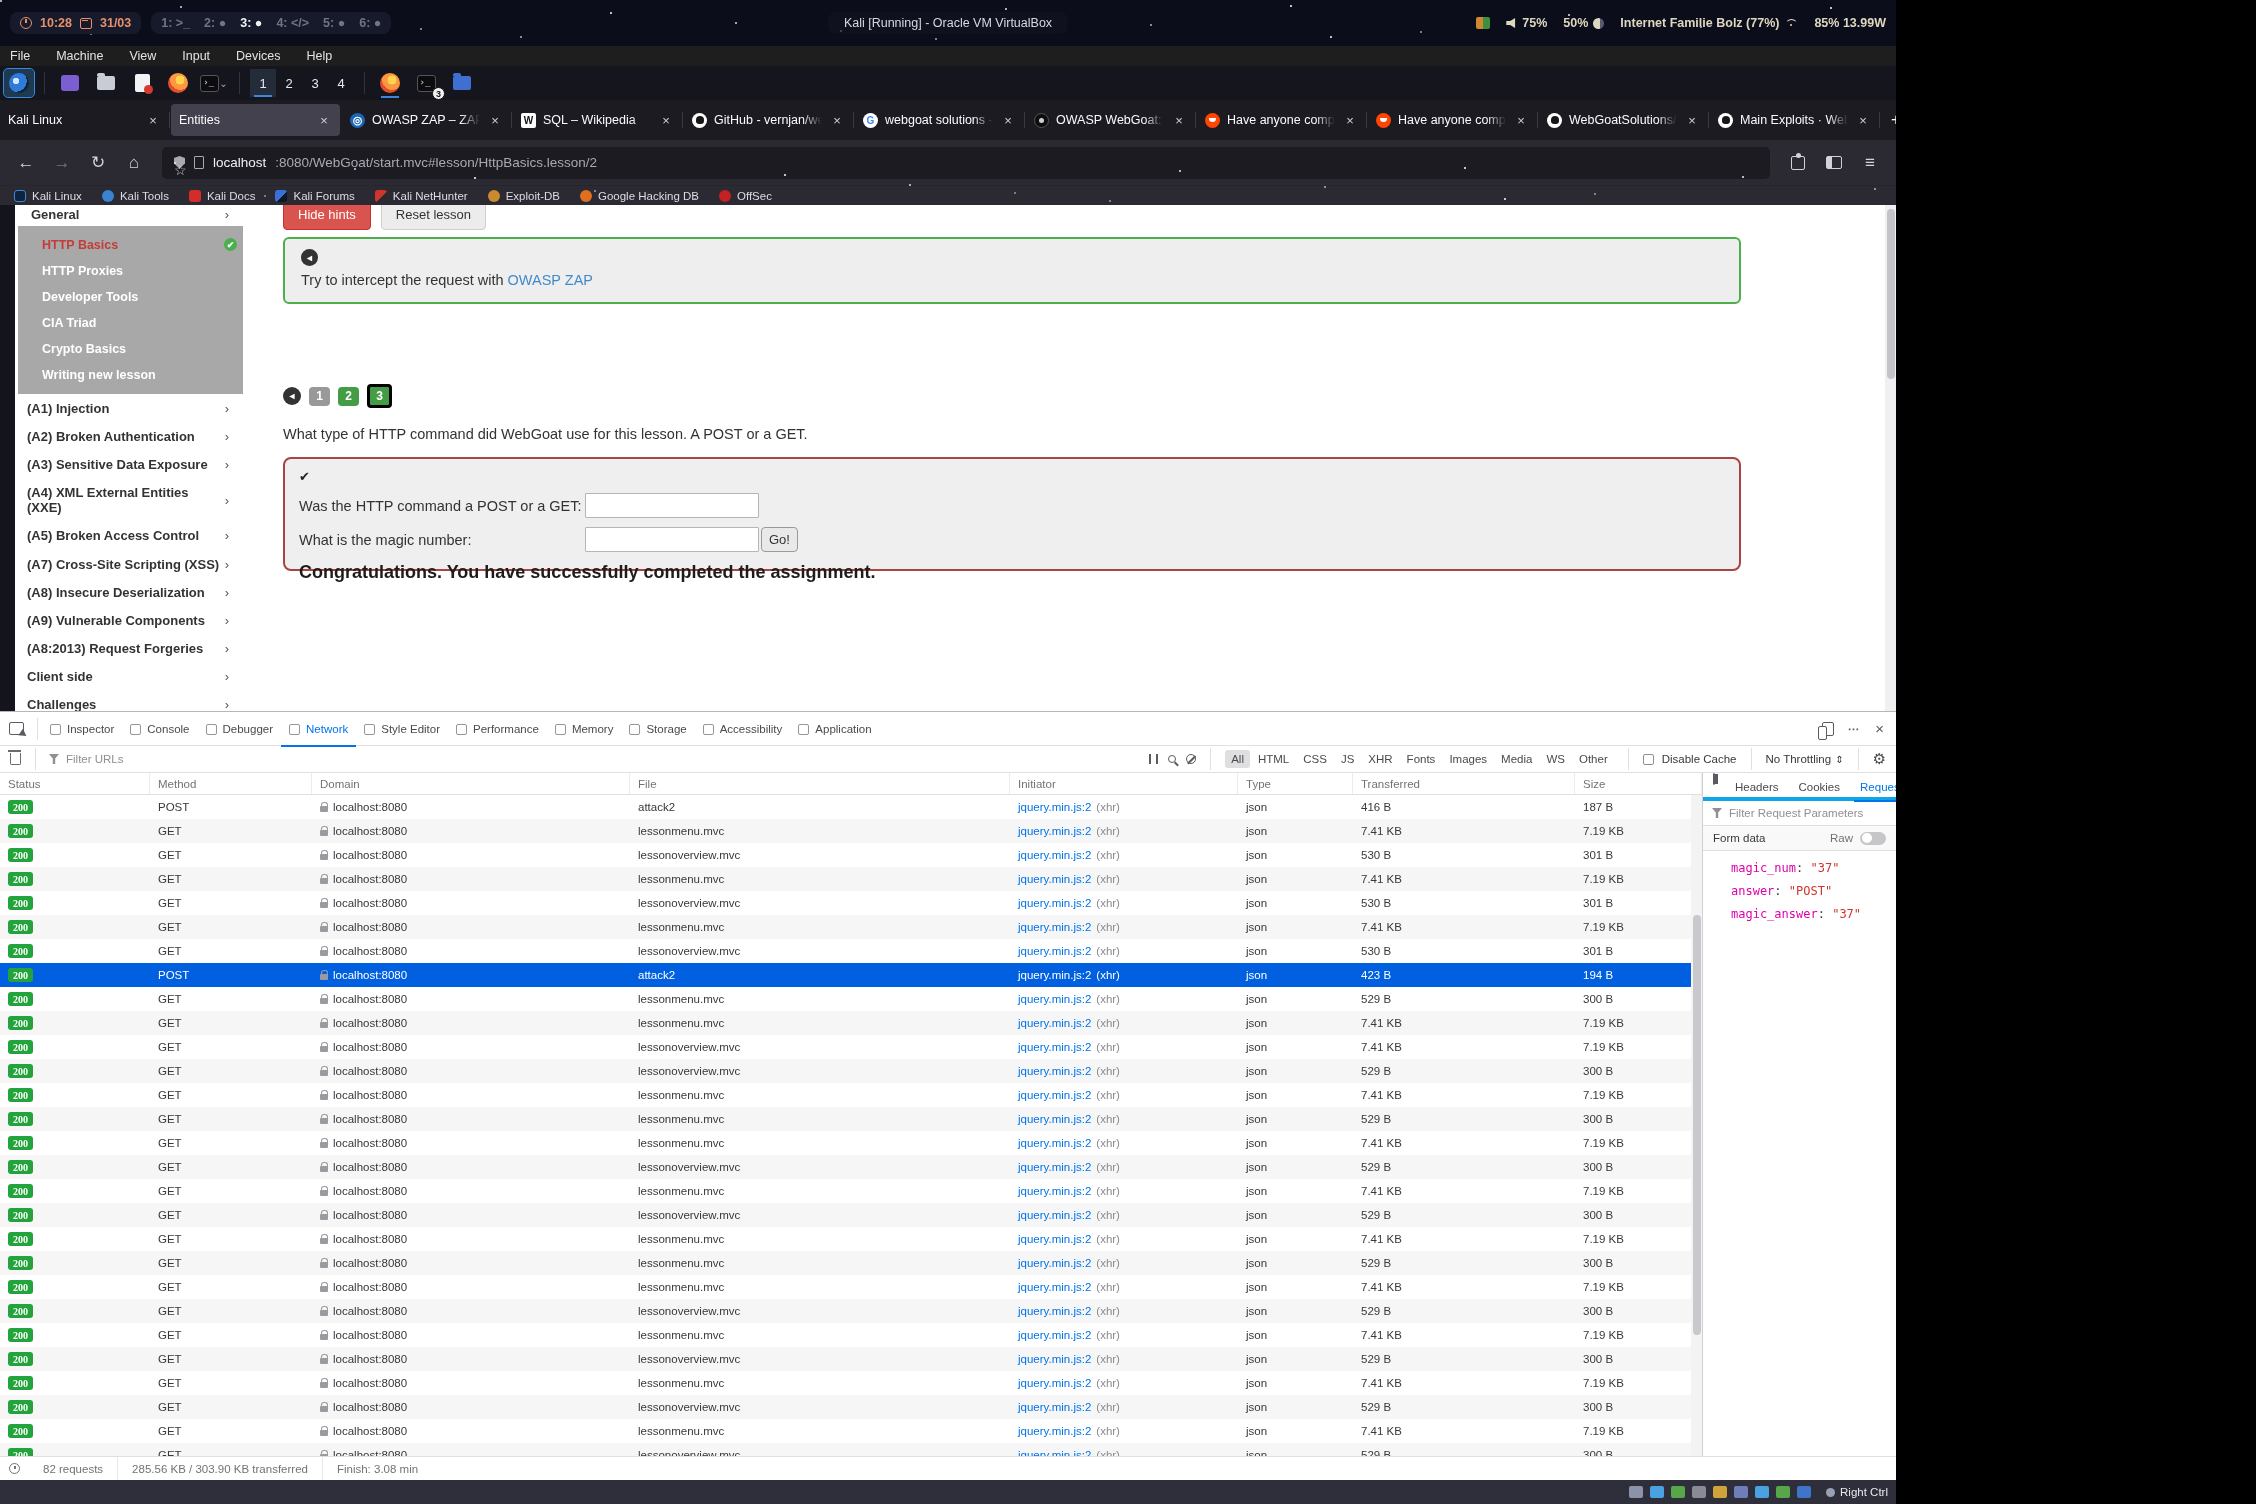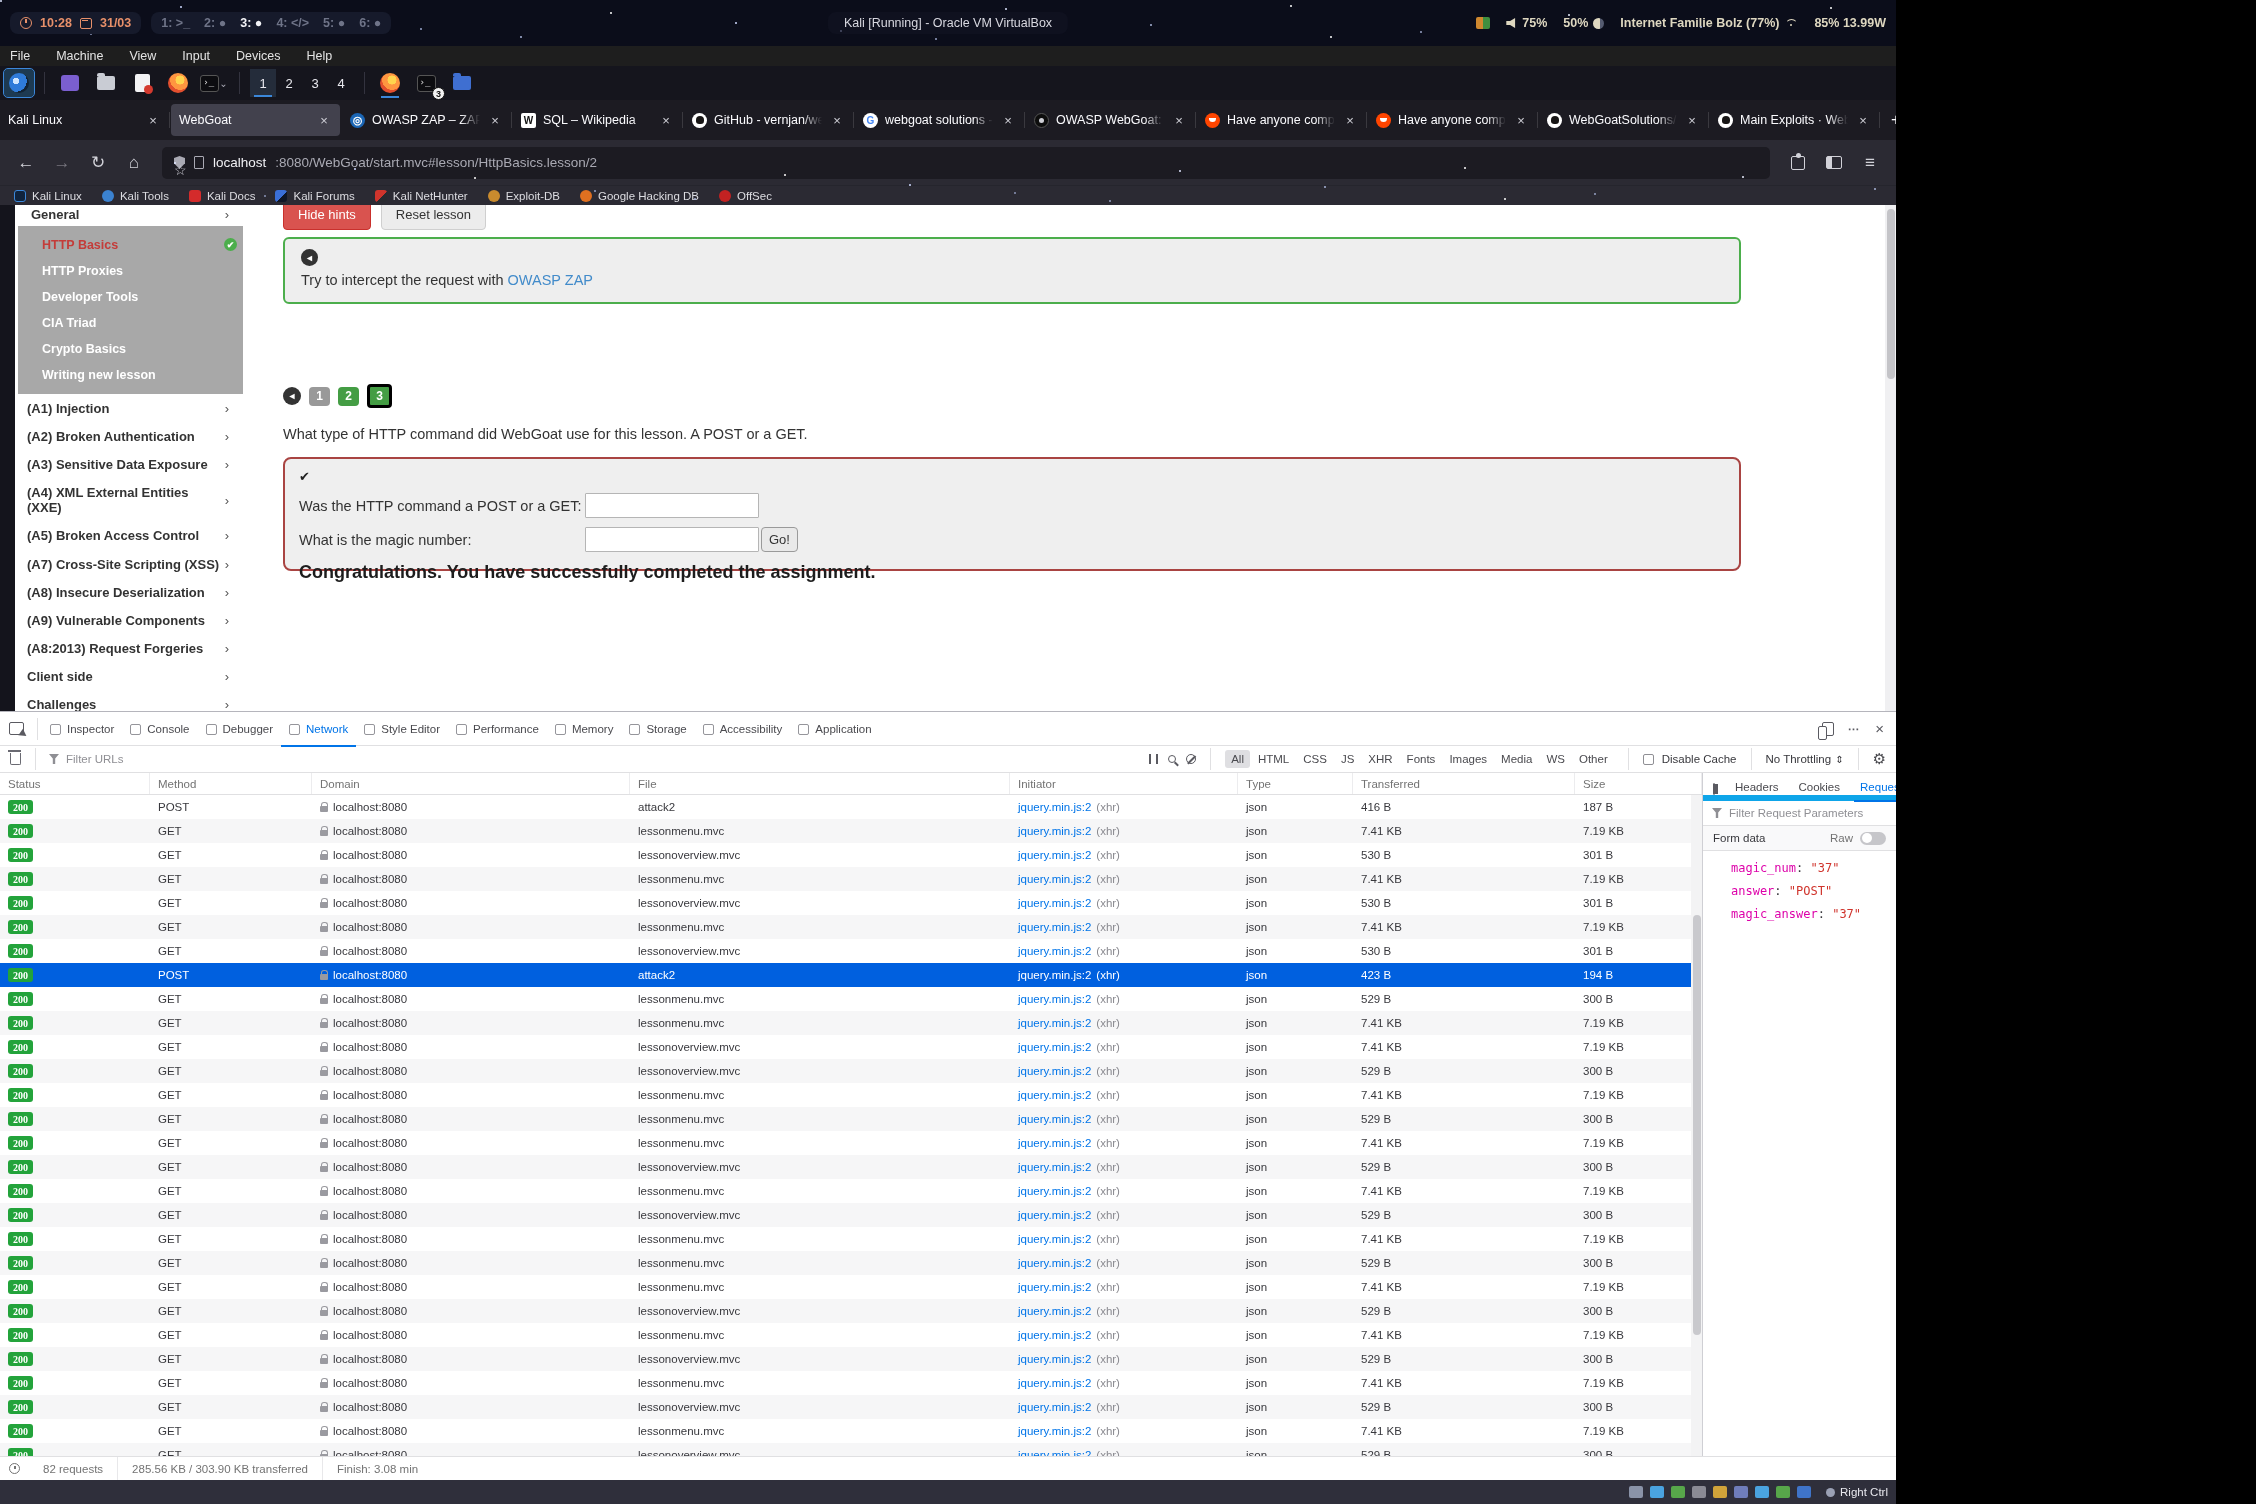--- a/index.html
+++ b/index.html
@@ -191,21 +191,21 @@
   .badge{background:#23a33b;color:#fff;font-size:10px;font-weight:bold;padding:1.5px 5px;border-radius:3px;font-family:Liberation Serif, serif}
   .lock{width:8px;height:6px;background:#9a9aa0;border-radius:1px;position:relative;margin-top:3px;flex:none}
   .lock::before{content:"";position:absolute;top:-4px;left:1.2px;width:4.6px;height:4px;border:1.3px solid #9a9aa0;border-bottom:none;border-radius:3px 3px 0 0}
   .lnk{color:#0074e8}
   .sfx{color:#8a8a90}
   .net-row.selected .lnk,.net-row.selected .sfx{color:#fff}
   .tbl-scroll{position:absolute;left:1691px;top:22px;bottom:0;width:11px;background:#f3f3f4}
   .tbl-thumb{position:absolute;left:1.5px;top:120px;width:8px;height:420px;border-radius:4px;background:#c9c9cd}
 
   .dt-detail{flex:1;border-left:1px solid #cfcfd4;display:flex;flex-direction:column;overflow:hidden}
-  .det-tabs{height:28px;display:flex;align-items:flex-end;border-bottom:6px solid #0ea5e9;flex:none}
+  .det-tabs{height:28px;display:flex;align-items:flex-start;border-bottom:4px solid #0ea5e9;flex:none}
   .panel-ico{width:13px;height:12px;border:1.5px solid #5a5a61;border-radius:2px;position:relative;margin:0 10px}
   .panel-ico::after{content:"";position:absolute;left:0;top:0;bottom:0;width:4px;background:#5a5a61}
   .det-tab{padding:0 10px;height:28px;display:flex;align-items:center;color:#4a4a4f;position:relative}
   .det-tab.active{color:#0074e8}
   .det-tab.active::after{content:"";position:absolute;left:4px;right:4px;bottom:-1px;height:2px;background:#0074e8}
   .det-filter{height:25px;display:flex;align-items:center;border-bottom:1px solid #e0e0e2;flex:none}
   .formbar{height:25px;background:#f9f9fa;border-bottom:1px solid #e0e0e2;display:flex;align-items:center;padding:0 10px;flex:none}
   .rawlbl{margin-left:auto;color:#737373}
   .toggle{width:26px;height:13px;border-radius:7px;background:#c6c6ca;position:relative;margin-left:7px}
   .toggle::after{content:"";position:absolute;left:1.5px;top:1.5px;width:10px;height:10px;border-radius:50%;background:#fff}
@@ -327,21 +327,21 @@
     <span style="display:flex;gap:2px">
 
         <span class="tab">
 
           <span class="t-title">Kali Linux</span>
           <span class="t-close">×</span>
         </span>
 
         <span class="tab active">
 
-          <span class="t-title">WebGoat</span>
+          <span class="t-title">Entities</span>
           <span class="t-close">×</span>
         </span>
 
         <span class="tab">
           <span class="fav fav-zap"></span>
           <span class="t-title">OWASP ZAP – ZAP i</span>
           <span class="t-close">×</span>
         </span>
 
         <span class="tab">

